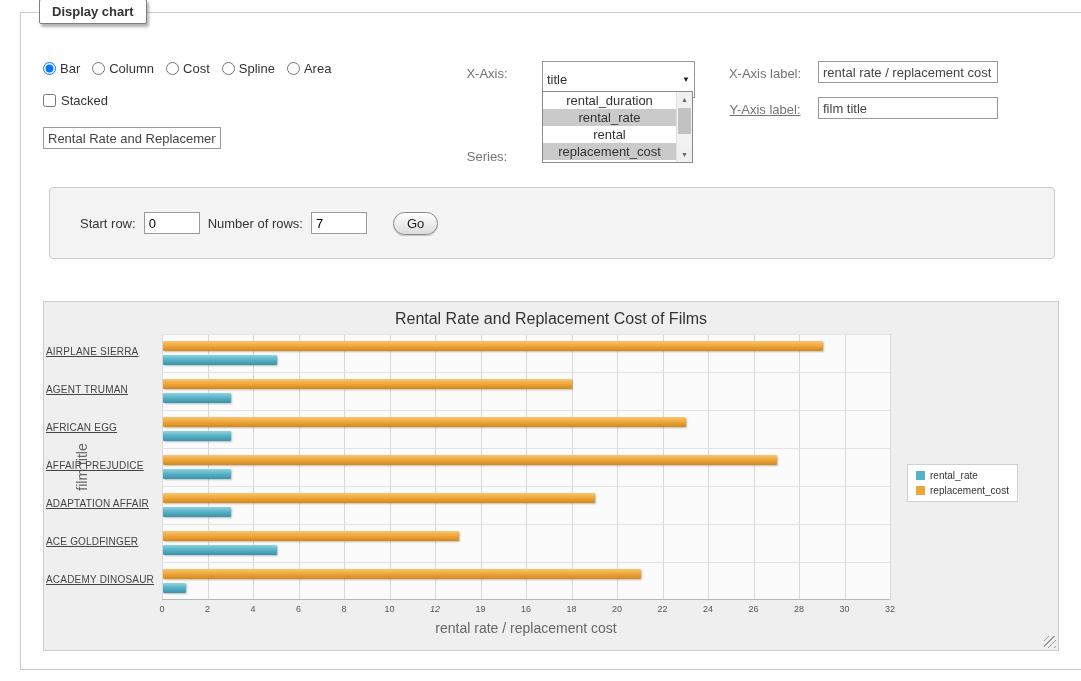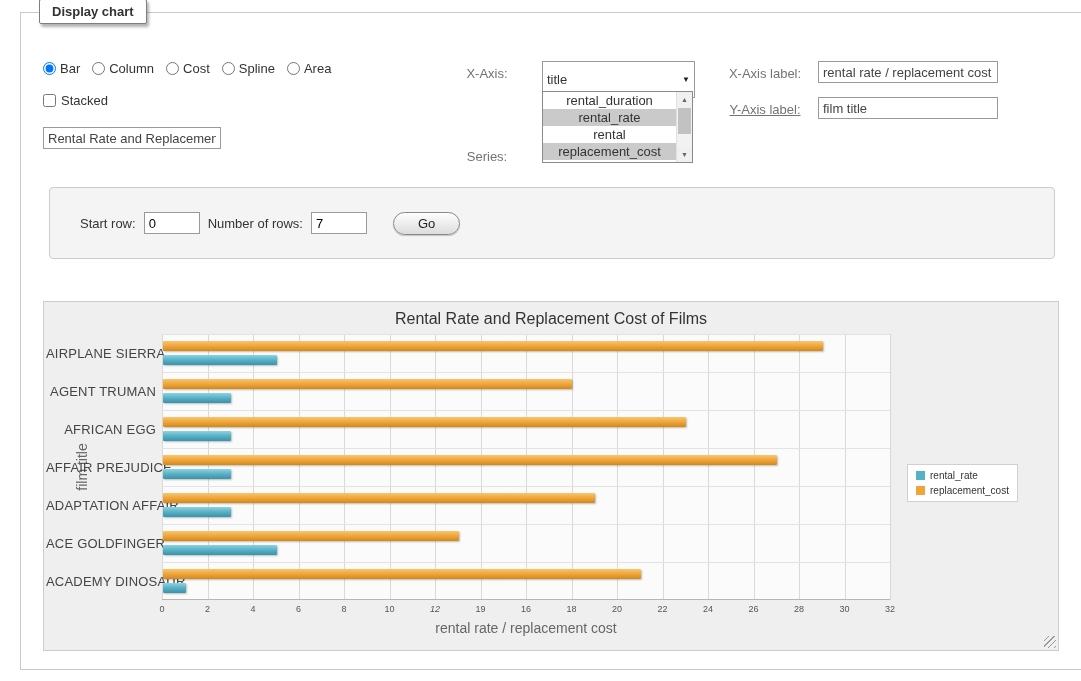--- a/index.html
+++ b/index.html
@@ -34,30 +34,30 @@
   .sb-btn{position:absolute;left:0;width:100%;height:15px;background:#f0f0f0;color:#666;font-size:7px;display:flex;align-items:center;justify-content:center;}
   .sb-up{top:0;}
   .sb-down{bottom:0;}
   .sb-thumb{position:absolute;left:1px;right:1px;top:16px;height:26px;background:#c2c2c2;}
 
   #xaxis-label-input{position:absolute;left:797px;top:48px;width:180px;}
   #yaxis-label-input{position:absolute;left:797px;top:84px;width:180px;}
 
   .params-panel{position:absolute;left:28px;top:174px;width:1006px;height:72px;background:#f4f4f4;border:1px solid #ccc;border-radius:4px;display:flex;align-items:center;padding-left:30px;gap:8px;}
   .params-panel input{width:56px;height:22px;border:1px solid #9a9a9a;padding:2px 4px;font:13px "Liberation Sans",sans-serif;background:#fff;}
-  .go-button{margin-left:18px;border:1px solid #8a8a8a;border-radius:12px;background:linear-gradient(#fefefe,#dcdcdc);padding:3px 24px;font:13px "Liberation Sans",sans-serif;color:#222;box-shadow:0 1px 1px rgba(0,0,0,0.2);}
+  .go-button{margin-left:18px;border:1px solid #8a8a8a;border-radius:12px;background:linear-gradient(#fefefe,#dcdcdc);padding:3px 13px;font:13px "Liberation Sans",sans-serif;color:#222;box-shadow:0 1px 1px rgba(0,0,0,0.2);}
 
   .chart-panel{position:absolute;left:22px;top:288px;width:1016px;height:350px;background:#efefef;border:1px solid #ccc;}
   .chart-title{position:absolute;top:8px;left:0;width:100%;text-align:center;font-size:16px;color:#333;}
   .plot{position:absolute;left:118px;top:32px;width:728px;height:266px;background:#fbfbfb;}
   .gridline-v{position:absolute;top:0;bottom:0;width:1px;background:#d9d9d9;}
   .gridline-h{position:absolute;left:0;right:0;height:1px;background:#e3e3e3;}
   .axis-bottom{background:#b5b5b5;}
   .tick-label{position:absolute;top:270px;width:40px;text-align:center;font-size:9px;color:#555;}
-  .cat-label{position:absolute;left:-116px;width:110px;text-align:right;font-size:13px;color:#444;white-space:nowrap;letter-spacing:0.2px;}
+  .cat-label{position:absolute;left:-116px;width:110px;font-size:10px;color:#444;white-space:nowrap;letter-spacing:0.2px;text-decoration:underline;}
   .bar{position:absolute;left:1px;height:10px;border-radius:1px;box-shadow:1px 1px 2px rgba(0,0,0,0.25);}
   .bar-0{background:linear-gradient(#8fd2e0,#55b1c6 50%,#3d92a8);}
   .bar-1{background:linear-gradient(#f7c66c,#efa53a 50%,#d2891a);}
   .y-axis-title{position:absolute;left:8px;top:157px;width:60px;text-align:center;transform:rotate(-90deg);font-size:14px;color:#666;}
   .x-axis-title{position:absolute;left:332px;top:318px;width:300px;text-align:center;font-size:14px;color:#666;}
   .chart-legend{position:absolute;left:863px;top:162px;background:#fff;border:1px solid #d0d0d0;padding:5px 8px;display:flex;flex-direction:column;gap:4px;}
   .legend-item{display:flex;align-items:center;gap:5px;font-size:10px;color:#333;white-space:nowrap;cursor:default;}
   .swatch{width:9px;height:9px;display:inline-block;}
   .legend-text{display:inline-block;}
   .resize-handle{position:absolute;right:2px;bottom:2px;width:12px;height:12px;background:repeating-linear-gradient(135deg,transparent 0 3px,#999 3px 4px);cursor:nwse-resize;}

